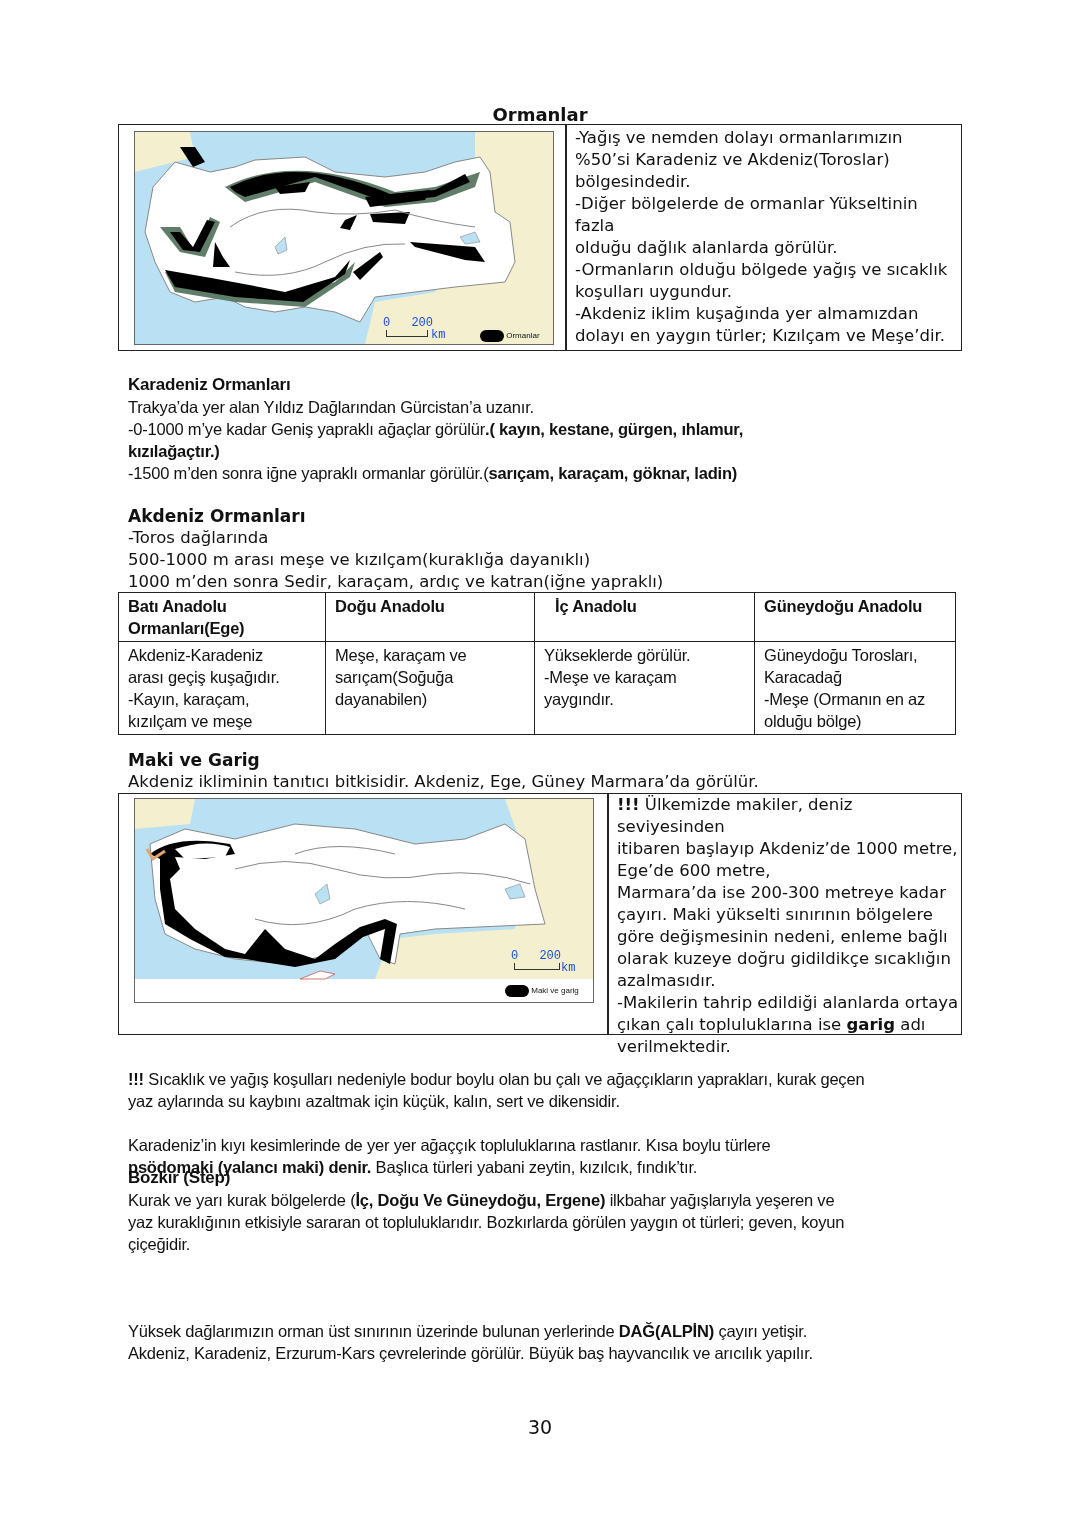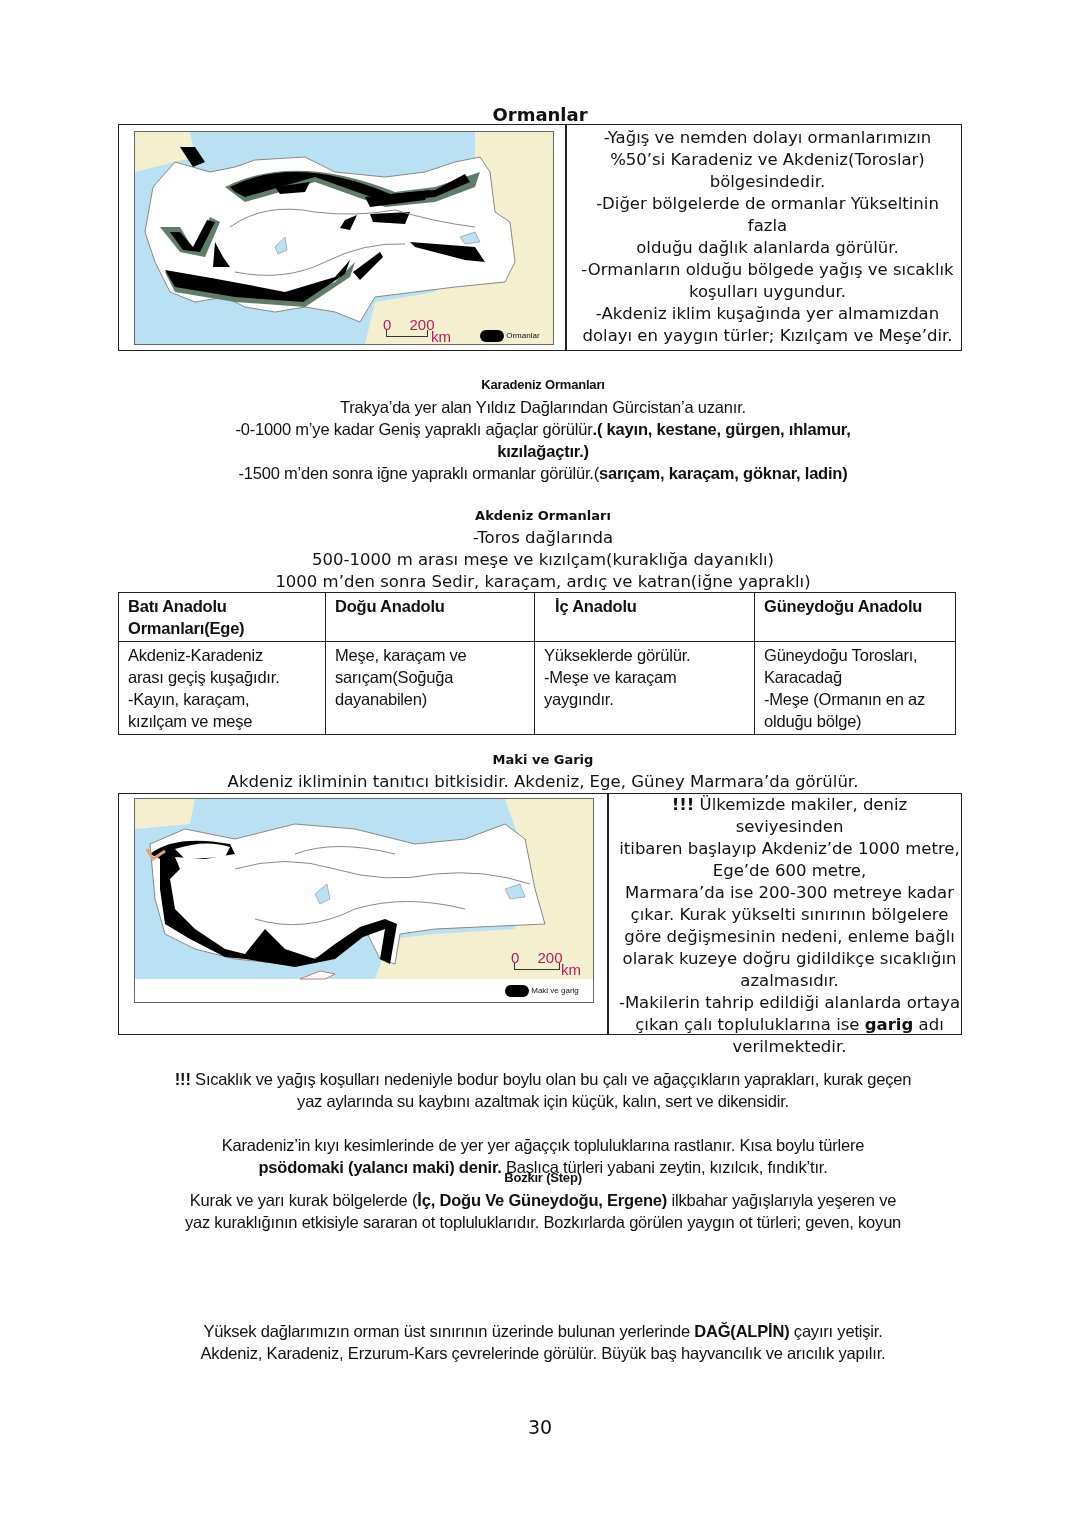--- a/index.html
+++ b/index.html
@@ -1,30 +1,30 @@
 <!DOCTYPE html>
 <html><head>
 <meta charset="utf-8">
 <style>
   html, body { margin: 0; padding: 0; background: #ffffff; }
   body { width: 1080px; height: 1527px; position: relative; overflow: hidden;
          font-family: "DejaVu Sans", sans-serif; color: #111; font-size: 17px; }
   .abs { position: absolute; }
   .title { left: 0; width: 1080px; top: 104px; text-align: center; font-weight: bold; font-size: 18px; }
   .box { border: 1.5px solid #222; box-sizing: border-box; }
-  .txt { line-height: 22px; font-size: 16.5px; text-align: center; }
+  .txt { line-height: 22px; font-size: 16.5px; }
   .condensed { font-family: "Liberation Sans Narrow","Liberation Sans", sans-serif; font-stretch: condensed; letter-spacing: -0.2px; }
-  .h { font-weight: bold; font-size: 13px; }
+  .h { font-weight: bold; font-size: 17px; }
   b { font-weight: bold; }
   table.regions { border-collapse: collapse; position: absolute; left: 118px; top: 592px; width: 838px; border-radius: 24px; }
   table.regions td { border: 1.5px solid #222; vertical-align: top; padding: 2px 9px; font-size: 16.5px; line-height: 22px; }
   table.regions tr.head td { font-weight: bold; }
   .map { position: absolute; overflow: hidden; }
   .legend-blob { display: inline-block; width: 24px; height: 12px; background: #000; border-radius: 6px; vertical-align: middle; }
-  .scale { position: absolute; font-size: 15px; color: #be185d; font-family: Liberation Sans, sans-serif; }
+  .scale { position: absolute; font-size: 12px; color: #1d4ed8; font-family: Liberation Mono, monospace; }
 </style>
 </head>
 <body>
 
 <div class="abs title">Ormanlar</div>
 
 <div class="abs box" style="left:118px; top:124px; width:844px; height:227px;">
   <div class="abs" style="left:446px; top:0; width:1.5px; height:100%; background:#222;"></div>
 
   <div class="map" style="left:15px; top:6px; width:418px; height:212px; border:1px solid #666; background:#b9e0f3;">
@@ -179,21 +179,21 @@
       <span class="legend-blob"></span>
       <span>Maki ve garig</span>
     </div>
   </div>
 
   <div class="abs txt" style="left:498px; top:0px; width:345px;">
     <div><b>!!!</b><span> Ülkemizde makiler, deniz seviyesinden</span></div>
     <div>itibaren başlayıp Akdeniz’de 1000 metre,</div>
     <div>Ege’de 600 metre,</div>
     <div>Marmara’da ise 200-300 metreye kadar</div>
-    <div>çıkar. Kurak yükselti sınırının bölgelere</div>
+    <div>çayırı. Maki yükselti sınırının bölgelere</div>
     <div>göre değişmesinin nedeni, enleme bağlı</div>
     <div>olarak kuzeye doğru gidildikçe sıcaklığın</div>
     <div>azalmasıdır.</div>
     <div>-Makilerin tahrip edildiği alanlarda ortaya</div>
     <div><span>çıkan çalı topluluklarına ise </span><b>garig</b><span> adı</span></div>
     <div>verilmektedir.</div>
   </div>
 </div>
 
 <div class="abs txt condensed" style="left:128px; top:1036px; width:830px;margin-top:32px;">
@@ -201,20 +201,21 @@
   <div>yaz aylarında su kaybını azaltmak için küçük, kalın, sert ve dikensidir.</div>
   <div style="height:22px;"></div>
   <div>Karadeniz’in kıyı kesimlerinde de yer yer ağaççık topluluklarına rastlanır. Kısa boylu türlere</div>
   <div><b>psödomaki (yalancı maki) denir.</b><span> Başlıca türleri yabani zeytin, kızılcık, fındık’tır.</span></div>
 </div>
 
 <div class="abs txt condensed" style="left:128px; top:1167px; width:830px;">
   <div class="h">Bozkır (Step)</div>
   <div><span>Kurak ve yarı kurak bölgelerde (</span><b>İç, Doğu Ve Güneydoğu, Ergene)</b><span> ilkbahar yağışlarıyla yeşeren ve</span></div>
   <div>yaz kuraklığının etkisiyle sararan ot topluluklarıdır. Bozkırlarda görülen yaygın ot türleri; geven, koyun</div>
+  <div>çiçeğidir.</div>
 </div>
 
 <div class="abs txt condensed" style="left:128px; top:1320px; width:830px;">
   <div><span>Yüksek dağlarımızın orman üst sınırının üzerinde bulunan yerlerinde </span><b>DAĞ(ALPİN)</b><span> çayırı yetişir.</span></div>
   <div>Akdeniz, Karadeniz, Erzurum-Kars çevrelerinde görülür. Büyük baş hayvancılık ve arıcılık yapılır.</div>
 </div>
 
 <div class="abs" style="left:0; width:1080px; top:1416px; text-align:center; font-size:19px;">30</div>
 
 </body></html>

